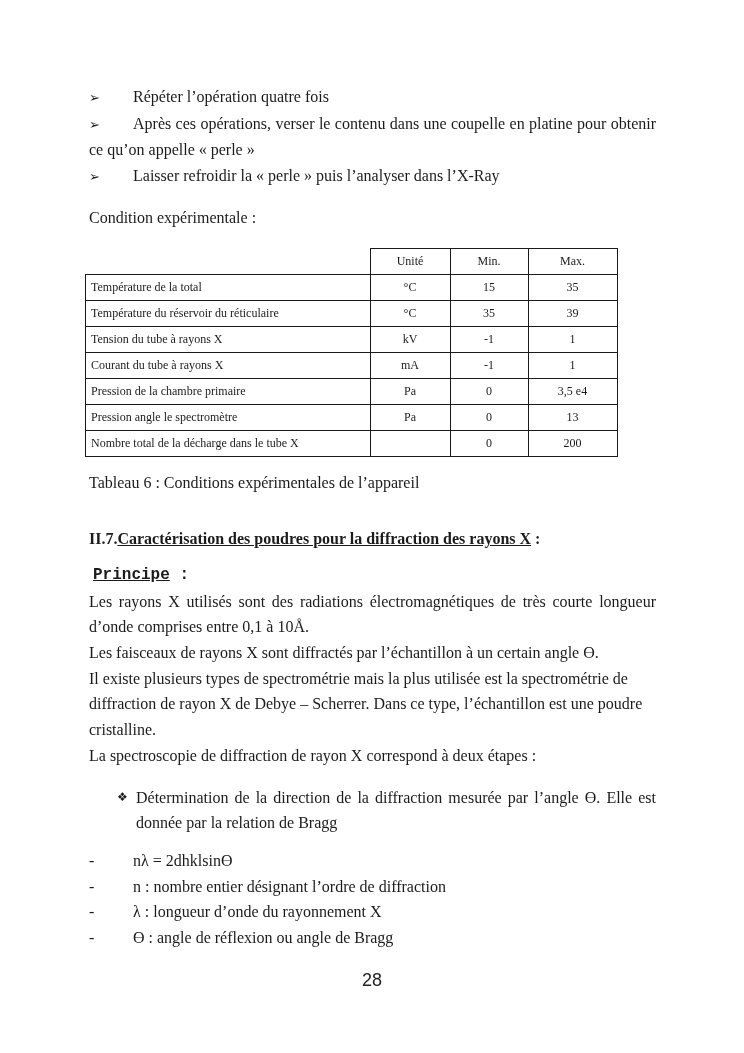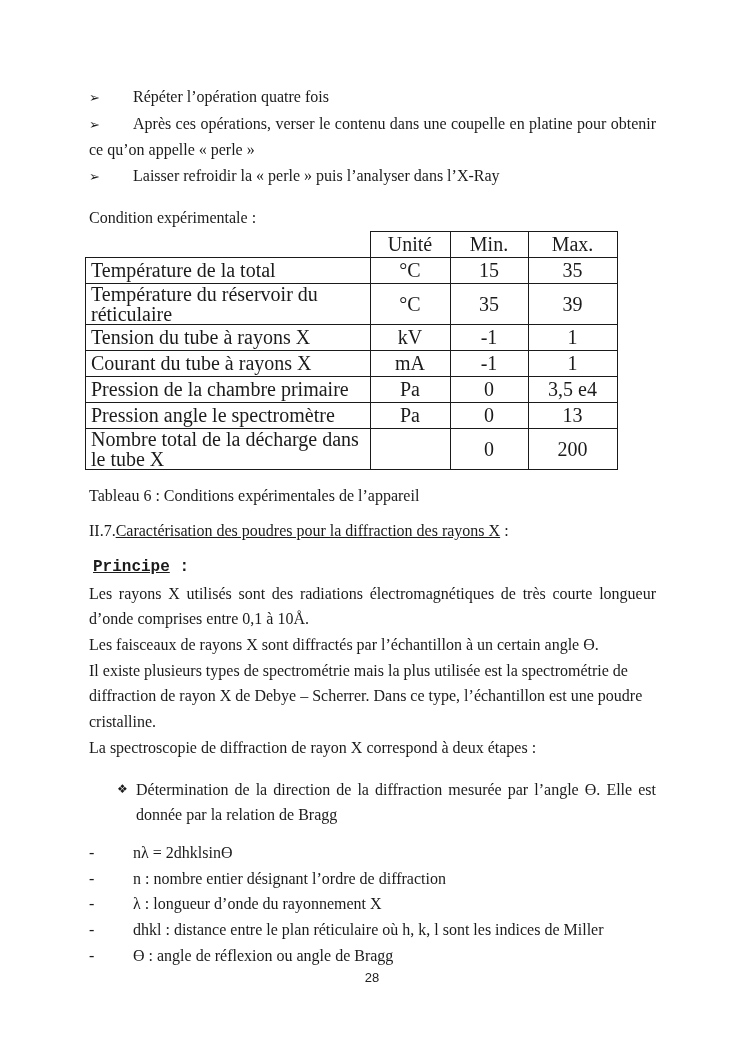--- a/index.html
+++ b/index.html
@@ -12,50 +12,50 @@
   .page-content{
     position:absolute;left:89px;top:84px;width:567px;
     font-size:16px;line-height:25.7px;
   }
   p{margin:0;padding:0;}
   .justify{text-align:justify;}
   .marker{display:inline-block;width:44px;}
   .marker-glyph{font-size:13px;}
   .condition{margin-top:15px;}
   table.cond-table{
-    border-collapse:collapse;margin-left:-4px;
-    font-size:20px;
+    border-collapse:collapse;margin-top:17px;margin-left:-4px;
+    font-size:12px;
   }
   table.cond-table td{
     border:1px solid #1a1a1a;height:25px;padding:0 5px;
     line-height:20px;
   }
   table.cond-table td.no-border{border:none;}
   table.cond-table td.c{text-align:center;}
   .col-label{width:274px;}
   .col-unit{width:69px;}
   .col-min{width:67px;}
   .col-max{width:78px;}
   .caption{margin-top:13px;}
-  .heading{margin-top:10px;font-weight:normal;}
+  .heading{margin-top:31px;font-weight:bold;}
   .heading .underlined{text-decoration:underline;}
   .principe{margin-top:11px;font-weight:bold;padding-left:4px;font-family:Liberation Mono, monospace;}
   .principe .underlined{text-decoration:underline;}
   .diamond-item{
     margin-top:16px;position:relative;padding-left:47px;
   }
   .diamond-item .dmarker{
     position:absolute;left:28px;top:0;font-size:12px;
   }
   .dash-list{margin-top:12px;font-family:Liberation Serif, serif;}
   .page-number{
     position:absolute;left:0;top:970px;width:744px;
     text-align:center;
     font-family:"Liberation Sans","DejaVu Sans",sans-serif;
-    font-size:13px;color:#222;
+    font-size:18px;color:#222;
   }
 </style>
 </head>
 <body>
 
 <div class="page-content">
 
   <p>
     <span class="marker"><span class="marker-glyph">➢</span></span><span>Répéter l’opération quatre fois</span>
   </p>
@@ -135,19 +135,18 @@
   <p>La spectroscopie de diffraction de rayon X correspond à deux étapes :</p>
 
   <div class="diamond-item justify">
     <span class="dmarker">❖</span><span>Détermination de la direction de la diffraction mesurée par l’angle Ɵ. Elle est donnée par la relation de Bragg</span>
   </div>
 
   <div class="dash-list">
     <p><span class="marker">-</span><span>nλ = 2dhklsinƟ</span></p>
     <p><span class="marker">-</span><span>n : nombre entier désignant l’ordre de diffraction</span></p>
     <p><span class="marker">-</span><span>λ : longueur d’onde du rayonnement X</span></p>
-    <p><span class="marker">-</span><span>dhkl : distance entre le plan réticulaire où h, k, l sont les indices de Miller</span></p>
     <p><span class="marker">-</span><span>Ɵ : angle de réflexion ou angle de Bragg</span></p>
   </div>
 
 </div>
 
 <div class="page-number">28</div>
 
 </body></html>

